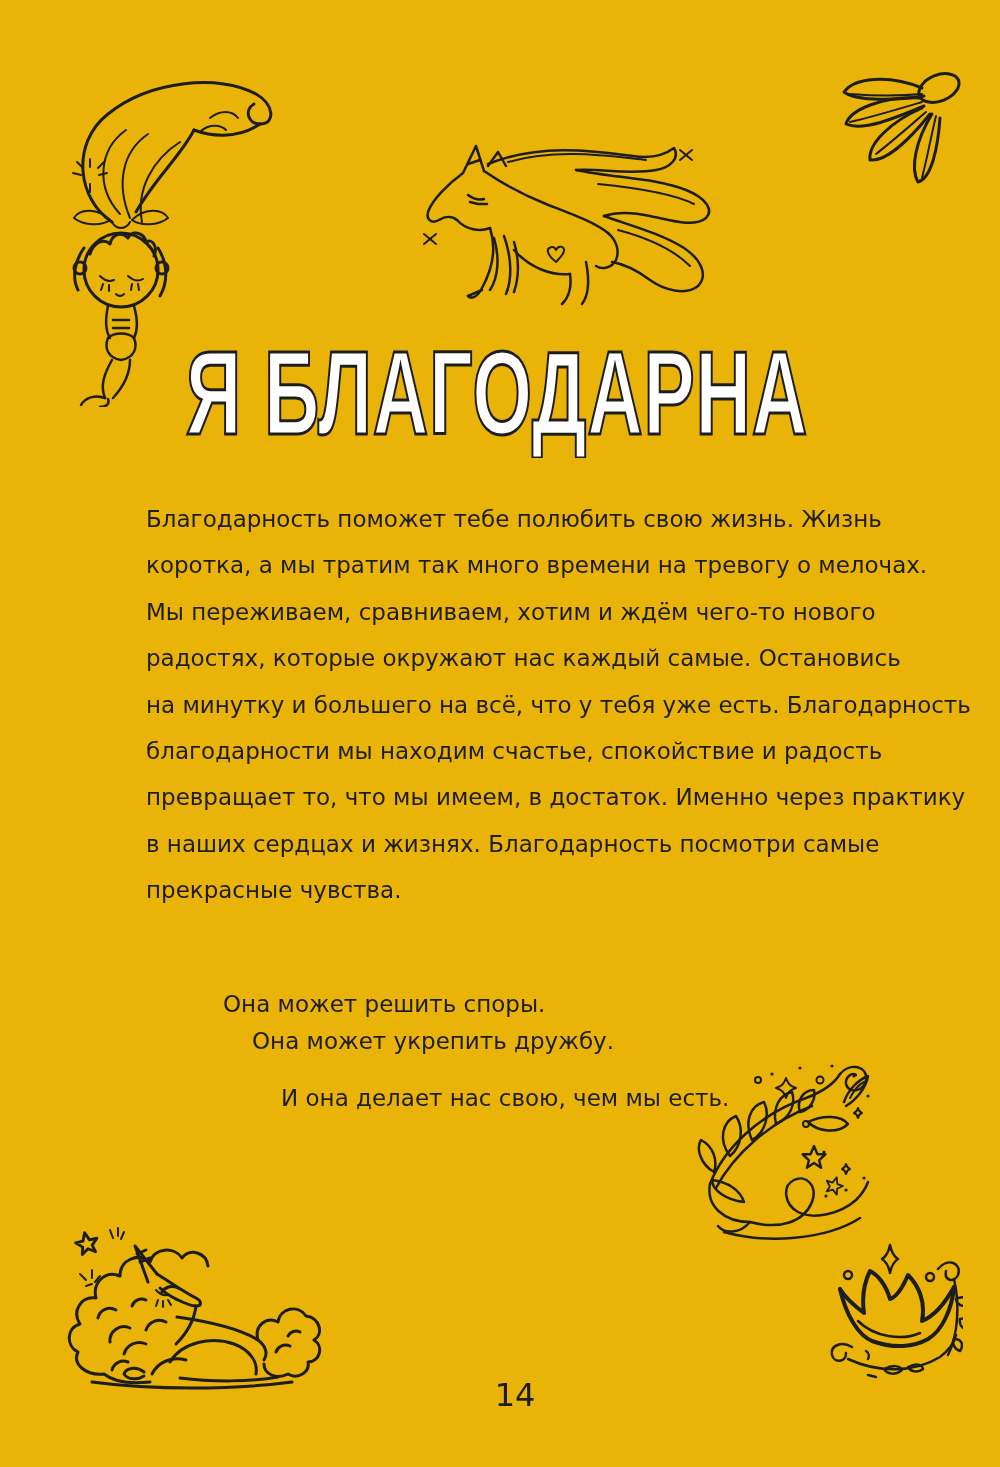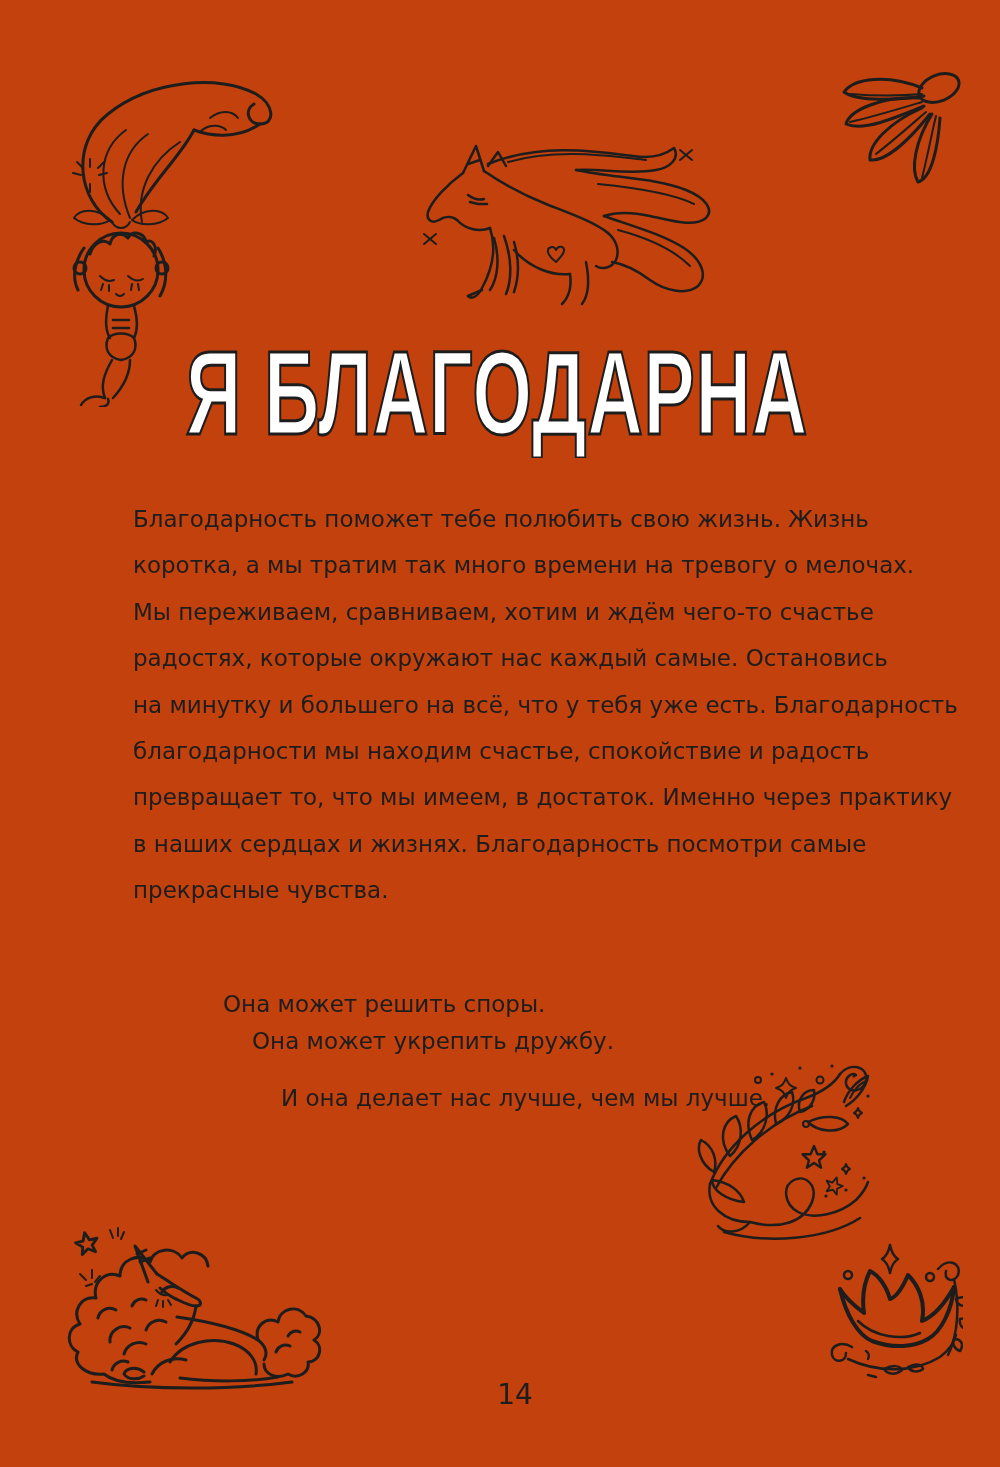--- a/index.html
+++ b/index.html
@@ -1,20 +1,20 @@
 <!DOCTYPE html>
 <html><head>
 <meta charset="utf-8">
 <style>
   html,body{margin:0;padding:0;background:#e8e8e8;}
   .page{
     position:relative;
     width:1000px;height:1467px;
     margin:0 auto;
-    background:#c2410c;
+    background:#eab308;
     font-family:"DejaVu Sans","Liberation Sans",sans-serif;
     color:#1d1d1d;
     overflow:hidden;
   }
   .illu{position:absolute;}
   .illu svg{display:block;width:100%;height:100%;}
   .ink{fill:none;stroke:#1d1d1d;stroke-linecap:round;stroke-linejoin:round;}
   .w2{stroke-width:2;}
   .w25{stroke-width:2.5;}
   .w3{stroke-width:3;}
@@ -26,33 +26,33 @@
     font-family:"Liberation Sans","DejaVu Sans",sans-serif;
     font-weight:bold;
     letter-spacing:1px;
   }
 
   .paragraph{
     position:absolute;left:133px;top:496px;width:800px;
     font-size:23px;line-height:46.4px;
     white-space:nowrap;
   }
-  .paragraph .pline{height:46.4px;}
+  .paragraph .pline{height:46.4px;margin-left:13px;}
 
   .emph{
     position:absolute;
     font-size:23px;line-height:28px;white-space:nowrap;
   }
   .emph-1{left:223px;top:990px;text-align:right;}
   .emph-2{left:252px;top:1027px;}
   .emph-3{left:281px;top:1084px;}
 
   .page-number{
     position:absolute;left:455px;top:1381px;width:120px;
-    text-align:center;font-size:28px;line-height:28px;
+    text-align:center;font-size:32px;line-height:28px;
   }
 </style>
 </head>
 <body>
 
 <div class="page">
 
   <div class="illu" style="left:60px;top:72px;width:215px;height:335px;">
     <svg viewBox="0 0 215 335">
       <g class="ink w3">
@@ -180,32 +180,32 @@
 
   <div class="title-wrap">
     <svg width="640" height="120" viewBox="0 0 640 120">
       <text class="title-text" x="4" y="96" font-size="118" textLength="622" lengthAdjust="spacingAndGlyphs" fill="#ffffff" stroke="#1d1d1d" stroke-width="3">Я БЛАГОДАРНА</text>
     </svg>
   </div>
 
   <div class="paragraph">
     <div class="pline">Благодарность поможет тебе полюбить свою жизнь. Жизнь</div>
     <div class="pline">коротка, а мы тратим так много времени на тревогу о мелочах.</div>
-    <div class="pline">Мы переживаем, сравниваем, хотим и ждём чего-то счастье</div>
+    <div class="pline">Мы переживаем, сравниваем, хотим и ждём чего-то нового</div>
     <div class="pline">радостях, которые окружают нас каждый самые. Остановись</div>
     <div class="pline">на минутку и большего на всё, что у тебя уже есть. Благодарность</div>
     <div class="pline">благодарности мы находим счастье, спокойствие и радость</div>
     <div class="pline">превращает то, что мы имеем, в достаток. Именно через практику</div>
     <div class="pline">в наших сердцах и жизнях. Благодарность посмотри самые</div>
     <div class="pline">прекрасные чувства.</div>
   </div>
 
   <div class="emph emph-1">Она может решить споры.</div>
   <div class="emph emph-2">Она может укрепить дружбу.</div>
-  <div class="emph emph-3">И она делает нас лучше, чем мы лучше.</div>
+  <div class="emph emph-3">И она делает нас свою, чем мы есть.</div>
 
   <div class="illu" style="left:696px;top:1060px;width:185px;height:185px;">
     <svg viewBox="0 0 185 185">
       <g class="ink w25">
         <path d="M14,124 C28,88 64,54 110,38 C126,32 138,24 144,14"></path>
         <path d="M144,14 C154,2 172,6 170,20 C168,32 152,34 150,24 C149,17 156,12 160,15"></path>
         <path d="M20,128 C38,94 74,62 116,46"></path>
         <path d="M34,96 C22,80 26,62 40,56 C48,68 46,86 34,96"></path>
         <path d="M56,80 C48,62 54,46 68,42 C74,54 70,72 56,80"></path>
         <path d="M80,64 C76,48 84,34 96,32 C100,44 94,58 80,64"></path>

